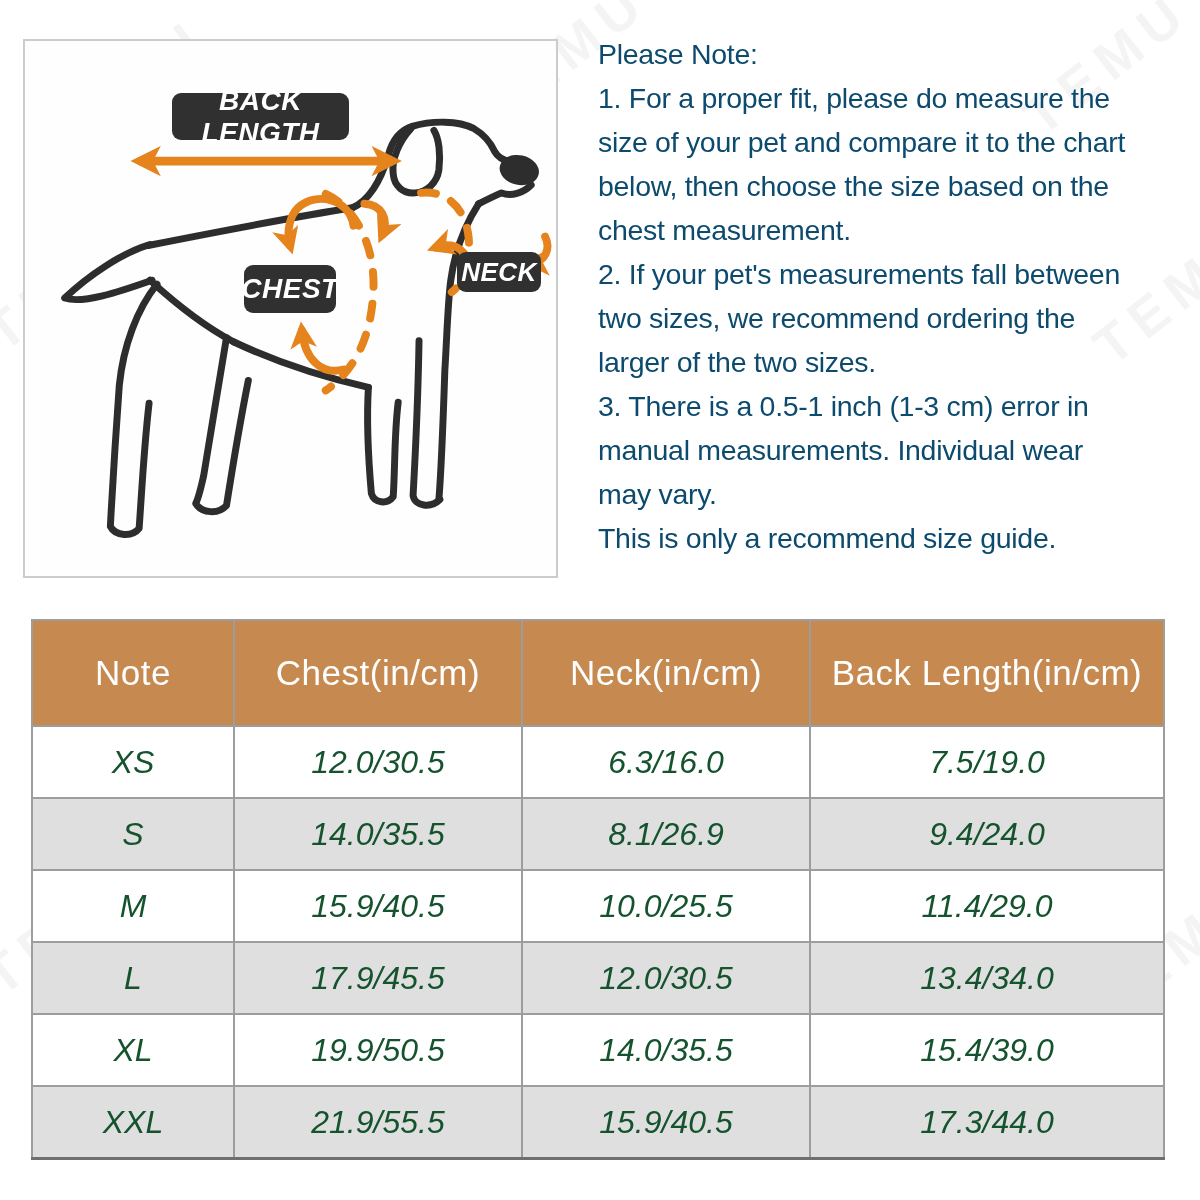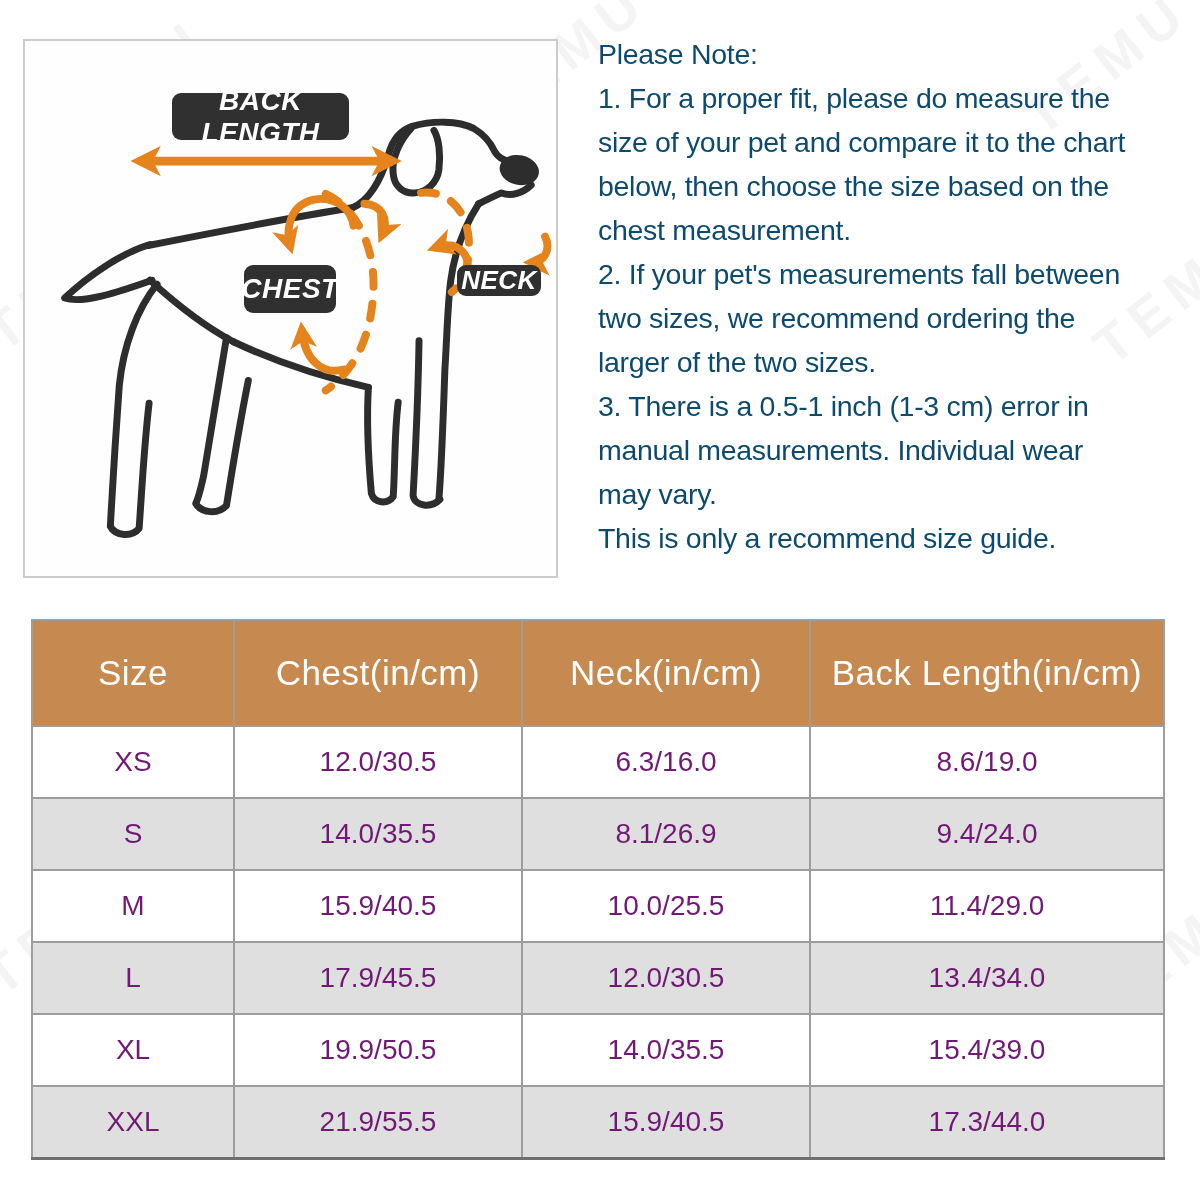--- a/index.html
+++ b/index.html
@@ -22,39 +22,39 @@
   .diagram svg{position:absolute;left:0;top:0;width:100%;height:100%;}
   .chip{
     position:absolute;background:#303030;color:#ffffff;
     font-weight:bold;text-align:center;border-radius:9px;
     display:flex;align-items:center;justify-content:center;
     letter-spacing:0.5px;
     font-style:italic;
   }
   .chip.back-length{left:147px;top:52px;width:177px;height:47px;font-size:28px;}
   .chip.chest{left:219px;top:224px;width:92px;height:48px;font-size:28px;}
-  .chip.neck{left:432px;top:224px;width:84px;height:31px;font-size:26px;}
+  .chip.neck{left:432px;top:211px;width:84px;height:40px;font-size:26px;}
   
   .note{
     position:absolute;left:598px;top:32px;
     font-size:28.5px;line-height:44px;color:#0c4a6e;
     letter-spacing:-0.3px;white-space:nowrap;
   }
   
   .table-wrap{position:absolute;left:31px;top:619px;width:1132px;}
   table{
     width:100%;border-collapse:collapse;table-layout:fixed;
     border:2px solid #8a8a8a;
   }
   th,td{border:2px solid #9d9d9d;text-align:center;vertical-align:middle;}
   th{
     background:#c6894f;color:#ffffff;font-weight:normal;
     font-size:35px;height:102px;letter-spacing:0.5px;
   }
-  td{font-size:28px;height:68px;color:#701a75;background:#ffffff;}
+  td{font-size:32px;height:68px;color:#14532d;background:#ffffff;font-style:italic;}
   tbody tr:nth-child(even) td{background:#dfdfdf;}
   tbody tr:last-child td{border-bottom:3px solid #6f6f6f;}
 </style>
 </head>
 <body>
 
 <span class="wm" style="left:28px;top:58px">TEMU</span>
 <span class="wm" style="left:-28px;top:248px">TEMU</span>
 <span class="wm" style="left:468px;top:22px">TEMU</span>
 <span class="wm" style="left:1010px;top:32px">TEMU</span>
@@ -140,32 +140,32 @@
 <div class="table-wrap">
   <table>
     <colgroup>
       <col style="width:202px">
         <col style="width:288px">
         <col style="width:288px">
         <col style="width:354px">
     </colgroup>
     <thead>
       <tr>
-        <th>Size</th>
+        <th>Note</th>
         <th>Chest(in/cm)</th>
         <th>Neck(in/cm)</th>
         <th>Back Length(in/cm)</th>
       </tr>
     </thead>
     <tbody>
       <tr>
         <td>XS</td>
         <td>12.0/30.5</td>
         <td>6.3/16.0</td>
-        <td>8.6/19.0</td>
+        <td>7.5/19.0</td>
       </tr>
       <tr>
         <td>S</td>
         <td>14.0/35.5</td>
         <td>8.1/26.9</td>
         <td>9.4/24.0</td>
       </tr>
       <tr>
         <td>M</td>
         <td>15.9/40.5</td>

